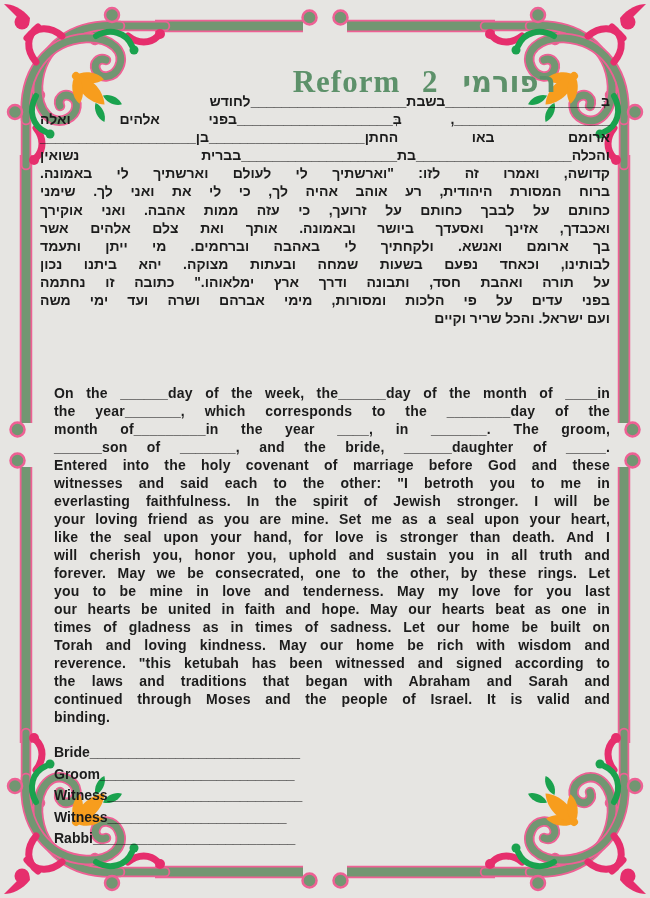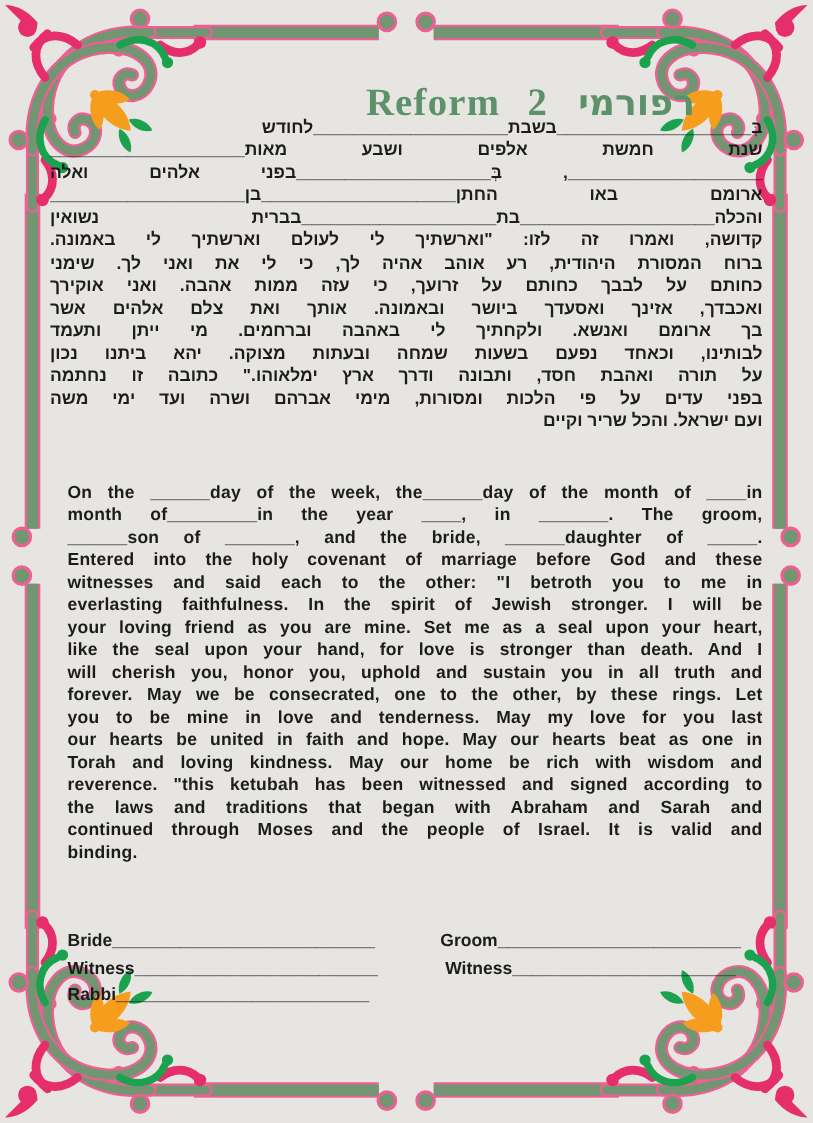--- a/index.html
+++ b/index.html
@@ -55,23 +55,23 @@
     font-size:14px;font-weight:700;line-height:18px;
     letter-spacing:0.2px;
   }
   .eng-line{text-align:justify;text-align-last:justify;}
   .eng-line:last-child{text-align-last:left;}
 
   .sigs{
     position:absolute;top:742px;left:54px;width:556px;
     font-size:14px;font-weight:700;line-height:21.5px;
   }
-  .sig-row{display:flex;}
+  .sig-row{display:flex;flex-direction:column;}
   .sig-left{width:281px;}
-  .sig-right{flex:1;text-align:center;}
+  .sig-right{flex:1;}
 </style>
 </head>
 <body>
 
 <div class="page">
 
   <svg class="frame" width="650" height="898" viewBox="0 0 650 898">
     <defs>
       <path id="c1" d="M165,26 L112,26 C100,26 94,32 95,40"></path>
       <path id="c2" d="M120,26 C72,22 40,48 38,86 C37,112 52,126 67,119 C78,114 80,100 70,96 C63,93 57,99 60,106"></path>
@@ -152,49 +152,50 @@
     <use href="#cornerTL" transform="translate(650,898) scale(-1,-1)"></use>
   </svg>
 
   <div class="title">
     <span class="t-en">Reform 2</span><span class="t-he">רפורמי</span>
   </div>
 
   <div class="heb">
 
   <div class="heb-line">בְּ____________________בשבת____________________לחודש</div>
-      <div class="heb-line">שנת חמשת אלפים ושבע מאות____________________</div>
       <div class="heb-line">____________________, בְּ____________________בפני אלהים ואלה</div>
       <div class="heb-line">ארומם באו החתן____________________בן____________________</div>
       <div class="heb-line">והכלה____________________בת____________________בברית נשואין</div>
       <div class="heb-line">קדושה, ואמרו זה לזו: "וארשתיך לי לעולם וארשתיך לי באמונה.</div>
       <div class="heb-line">ברוח המסורת היהודית, רע אוהב אהיה לך, כי לי את ואני לך. שימני</div>
       <div class="heb-line">כחותם על לבבך כחותם על זרועך, כי עזה ממות אהבה. ואני אוקירך</div>
       <div class="heb-line">ואכבדך, אזינך ואסעדך ביושר ובאמונה. אותך ואת צלם אלהים אשר</div>
       <div class="heb-line">בך ארומם ואנשא. ולקחתיך לי באהבה וברחמים. מי ייתן ותעמד</div>
       <div class="heb-line">לבותינו, וכאחד נפעם בשעות שמחה ובעתות מצוקה. יהא ביתנו נכון</div>
       <div class="heb-line">על תורה ואהבת חסד, ותבונה ודרך ארץ ימלאוהו." כתובה זו נחתמה</div>
       <div class="heb-line">בפני עדים על פי הלכות ומסורות, מימי אברהם ושרה ועד ימי משה</div>
       <div class="heb-line">ועם ישראל. והכל שריר וקיים</div>
     </div>
 
   <div class="eng">
 
   <div class="eng-line">On the ______day of the week, the______day of the month of ____in</div>
+      <div class="eng-line">the year_______, which corresponds to the ________day of the</div>
       <div class="eng-line">month of_________in the year ____, in _______. The groom,</div>
       <div class="eng-line">______son of _______, and the bride, ______daughter of _____.</div>
       <div class="eng-line">Entered into the holy covenant of marriage before God and these</div>
       <div class="eng-line">witnesses and said each to the other: "I betroth you to me in</div>
       <div class="eng-line">everlasting faithfulness. In the spirit of Jewish stronger. I will be</div>
       <div class="eng-line">your loving friend as you are mine. Set me as a seal upon your heart,</div>
       <div class="eng-line">like the seal upon your hand, for love is stronger than death. And I</div>
       <div class="eng-line">will cherish you, honor you, uphold and sustain you in all truth and</div>
       <div class="eng-line">forever. May we be consecrated, one to the other, by these rings. Let</div>
       <div class="eng-line">you to be mine in love and tenderness. May my love for you last</div>
       <div class="eng-line">our hearts be united in faith and hope. May our hearts beat as one in</div>
+      <div class="eng-line">times of gladness as in times of sadness. Let our home be built on</div>
       <div class="eng-line">Torah and loving kindness. May our home be rich with wisdom and</div>
       <div class="eng-line">reverence. "this ketubah has been witnessed and signed according to</div>
       <div class="eng-line">the laws and traditions that began with Abraham and Sarah and</div>
       <div class="eng-line">continued through Moses and the people of Israel. It is valid and</div>
       <div class="eng-line">binding.</div>
     </div>
 
   <div class="sigs">
     <div class="sig-row">
       <div class="sig-left">Bride___________________________</div>

